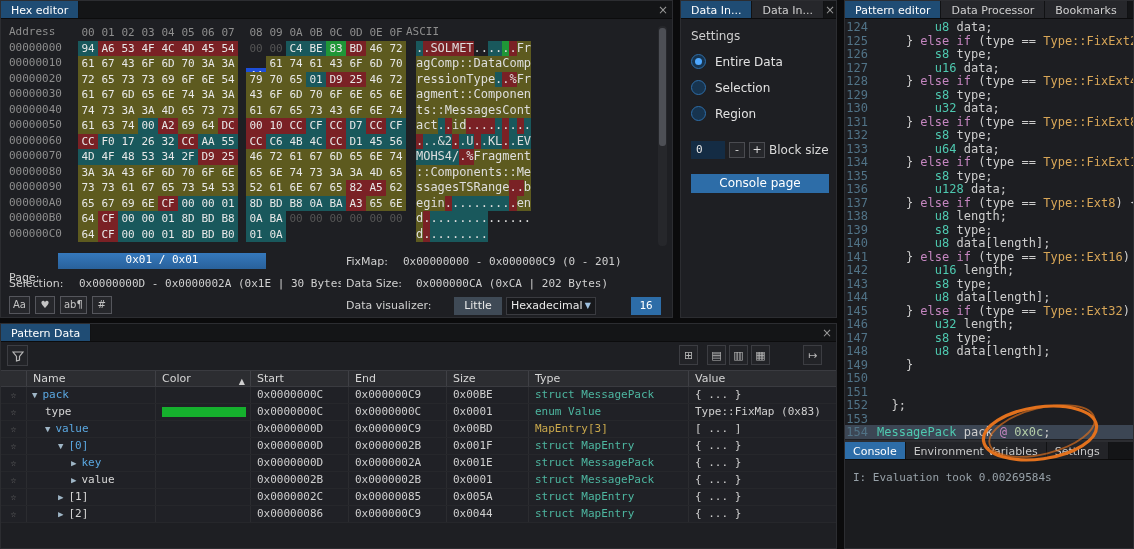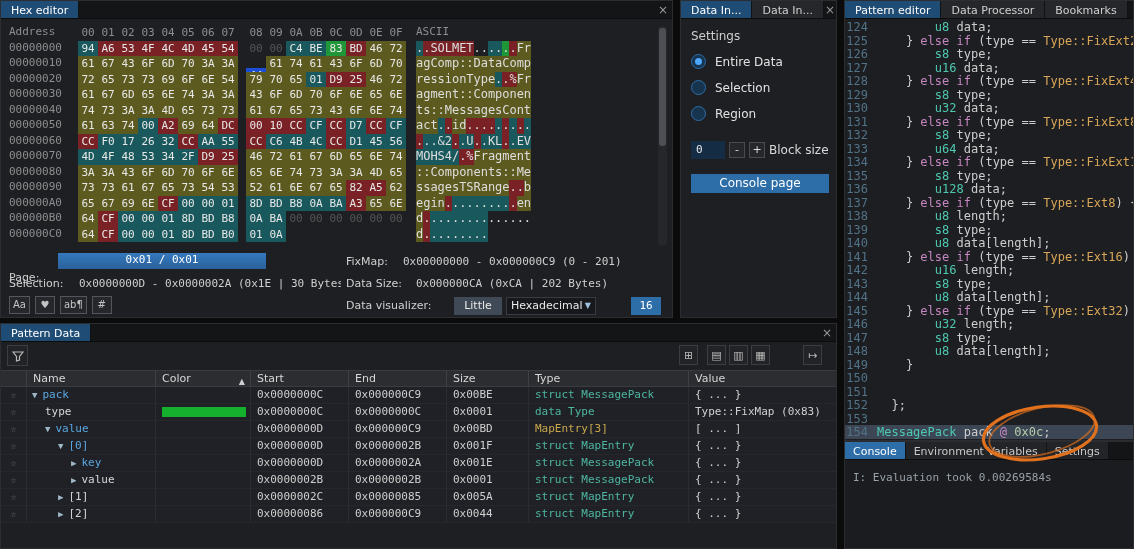--- a/index.html
+++ b/index.html
@@ -17,21 +17,21 @@
   
   #hex-window{left:0;top:0;width:673px;height:318px}
   .hex-head{display:flex;margin-top:6px;color:#8e8e8e;font:11px "DejaVu Sans Mono",monospace}
   .hex-addr{width:77px;padding-left:8px;color:#8e8e8e;font:11px "DejaVu Sans Mono",monospace}
   .hex-row{display:flex;height:15.5px}
   .hex-byte{width:20px;text-align:center;font:11px "DejaVu Sans Mono",monospace;line-height:15.5px;height:15.5px;color:#e8e8e8;flex:none}
   .hex-byte.hb{color:#8e8e8e}
   .hex-byte.gr{margin-left:8px}
   .hex-byte.dim{color:#565656;background:none}
   .ascii-wrap{margin-left:10px;display:flex}
-  .ascii-h{margin-left:10px}
+  .ascii-h{margin-left:0}
   .ascii-char{width:7.2px;text-align:center;font:12px "DejaVu Sans Mono",monospace;line-height:15.5px;color:#dedede;flex:none;overflow:hidden}
   .sel{background-image:linear-gradient(rgba(52,120,214,.48),rgba(52,120,214,.48))}
   .vscroll{position:absolute;right:5px;top:25px;width:9px;height:220px;background:#26272b;border-radius:4px}
   .vthumb{position:absolute;top:2px;left:1px;width:7px;height:118px;background:#4d4f55;border-radius:3px}
 
   .hex-footer{position:absolute;left:0;top:250px;width:100%;height:68px;font-size:11px;color:#d0d0d0}
   .hex-footer .lab{position:absolute}
   .mono{font-family:"DejaVu Sans Mono",monospace}
   .page-bar{position:absolute;left:57px;top:2px;width:208px;height:16px;background:linear-gradient(#3579bd,#29619b);text-align:center;color:#fff;line-height:16px;font:11px "DejaVu Sans Mono",monospace}
   .sel-val{position:absolute;left:78px;top:26px;width:262px;overflow:hidden;white-space:nowrap}
@@ -757,21 +757,21 @@
         <span class="pd-cell" style="color: rgb(77, 182, 160);">struct MessagePack</span>
         <span class="pd-cell" style="border-right: none;">{ ... }</span>
       </div>
       <div class="pd-row">
         <span class="pd-cell pd-star">☆</span>
         <span class="pd-cell" style="padding-left: 18px;"><span style="color: rgb(214, 214, 214);">type</span></span>
         <span class="pd-cell"><span class="color-bar" style="background: rgb(21, 176, 45);"></span></span>
         <span class="pd-cell">0x0000000C</span>
         <span class="pd-cell">0x0000000C</span>
         <span class="pd-cell">0x0001</span>
-        <span class="pd-cell" style="color: rgb(77, 182, 160);">data Type</span>
+        <span class="pd-cell" style="color: rgb(77, 182, 160);">enum Value</span>
         <span class="pd-cell" style="border-right: none;">Type::FixMap (0x83)</span>
       </div>
       <div class="pd-row">
         <span class="pd-cell pd-star">☆</span>
         <span class="pd-cell" style="padding-left: 18px;"><span class="tree-arrow">▼</span><span style="color: rgb(90, 167, 224);">value</span></span>
         <span class="pd-cell"></span>
         <span class="pd-cell">0x0000000D</span>
         <span class="pd-cell">0x000000C9</span>
         <span class="pd-cell">0x00BD</span>
         <span class="pd-cell" style="color: rgb(201, 168, 76);">MapEntry[3]</span>

